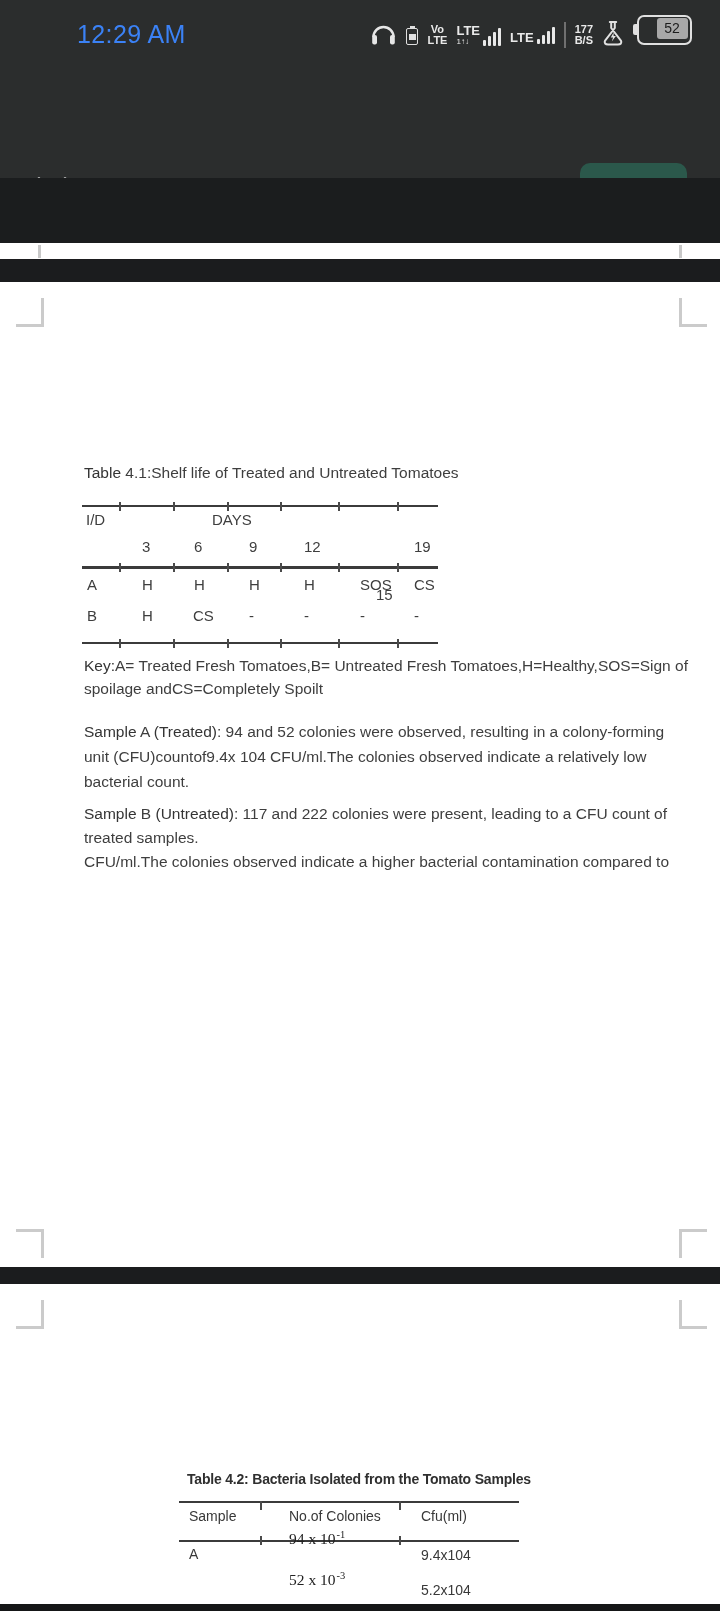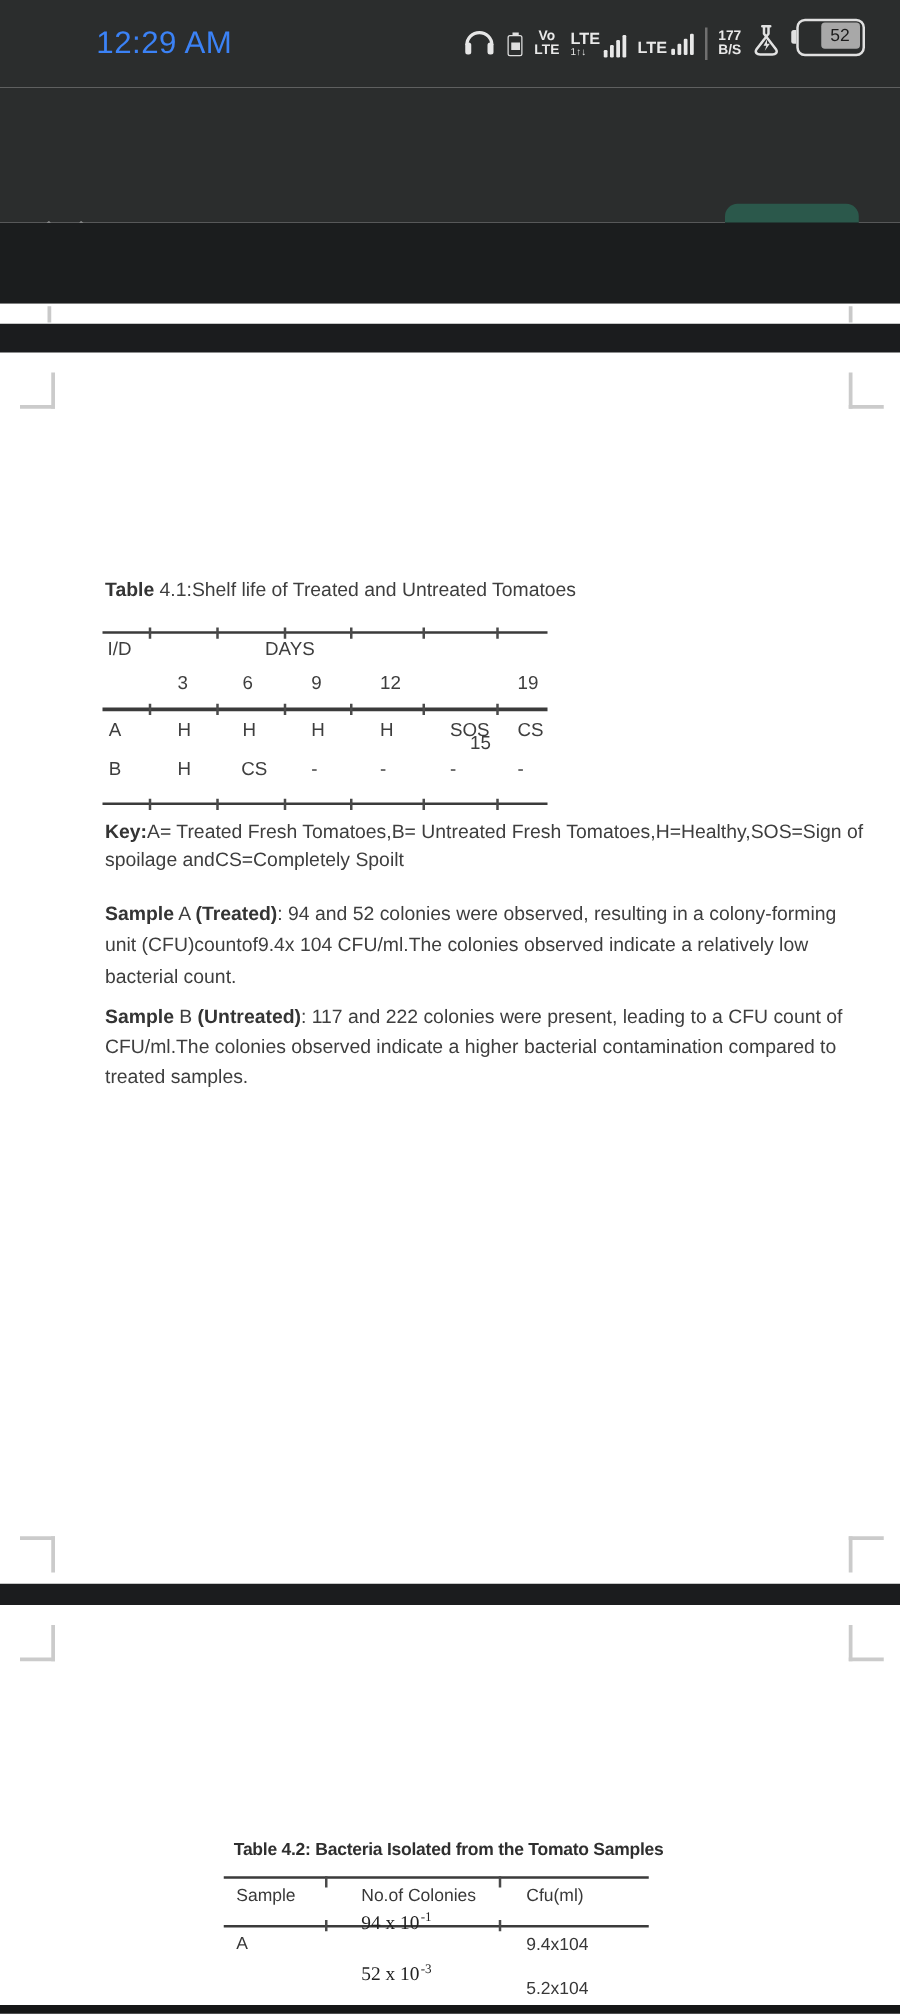--- a/index.html
+++ b/index.html
@@ -40,21 +40,21 @@
   .doc{left:0;top:243px;width:720px;height:1368px;background:#ffffff;}
   .band{left:0;width:720px;background:#1b1c1e;}
   .tick{width:3px;background:#c9c9c9;}
   .mark{width:25px;height:26px;}
   .mk-bl{border-right:3px solid #cbcbcb;border-bottom:3px solid #cbcbcb;}  
   .mk-br{border-left:3px solid #cbcbcb;border-bottom:3px solid #cbcbcb;}  
   .mk-tl{border-right:3px solid #cbcbcb;border-top:3px solid #cbcbcb;}    
   .mk-tr{border-left:3px solid #cbcbcb;border-top:3px solid #cbcbcb;}     
 
   .doctext{color:#3e3e3e;font-size:15.5px;white-space:nowrap;}
-  .b{font-weight:700;color:#343434;}
+  .b{font-weight:400;color:#343434;}
   .rule{background:#3b3b3b;height:2px;}
   .rtick{width:1.5px;height:9px;background:#4a4a4a;}
   .cell{position:absolute;font-size:15px;color:#3e3e3e;white-space:nowrap;}
   .row{left:0;top:0;width:720px;height:0;}
   .para{line-height:25px;}
   .serifcell{font-family:"Liberation Serif","DejaVu Serif",serif;font-size:15.5px;color:#222;white-space:nowrap;}
   .supx{font-size:10.5px;position:relative;top:-6px;margin-left:1px;}
   .t42{font-size:14px;color:#383838;white-space:nowrap;}
   .bottombar{left:0;top:1604px;width:720px;height:7px;background:#151617;}
 </style>
@@ -218,22 +218,22 @@
   </div>
 
   <div class="abs doctext para" style="left:84px;top:719px;">
     <div><span class="b">Sample</span><span> A </span><span class="b">(Treated)</span><span>: 94 and 52 colonies were observed, resulting in a colony-forming</span></div>
     <div>unit (CFU)countof9.4x 104 CFU/ml.The colonies observed indicate a relatively low</div>
     <div>bacterial count.</div>
   </div>
 
   <div class="abs doctext" style="left:84px;top:802px;line-height:24px;">
     <div><span class="b">Sample</span><span> B </span><span class="b">(Untreated)</span><span>: 117 and 222 colonies were present, leading to a CFU count of</span></div>
+    <div>treated samples.</div>
     <div>CFU/ml.The colonies observed indicate a higher bacterial contamination compared to</div>
-    <div>treated samples.</div>
   </div>
 
   <div class="abs mark mk-tl" style="left:16px;top:1229px;"></div>
   <div class="abs mark mk-tr" style="left:679px;top:1229px;"></div>
 
   <div class="abs band" style="top:1267px;height:17px;"></div>
 
   <div class="abs mark mk-bl" style="left:16px;top:1300px;"></div>
   <div class="abs mark mk-br" style="left:679px;top:1300px;"></div>
 

